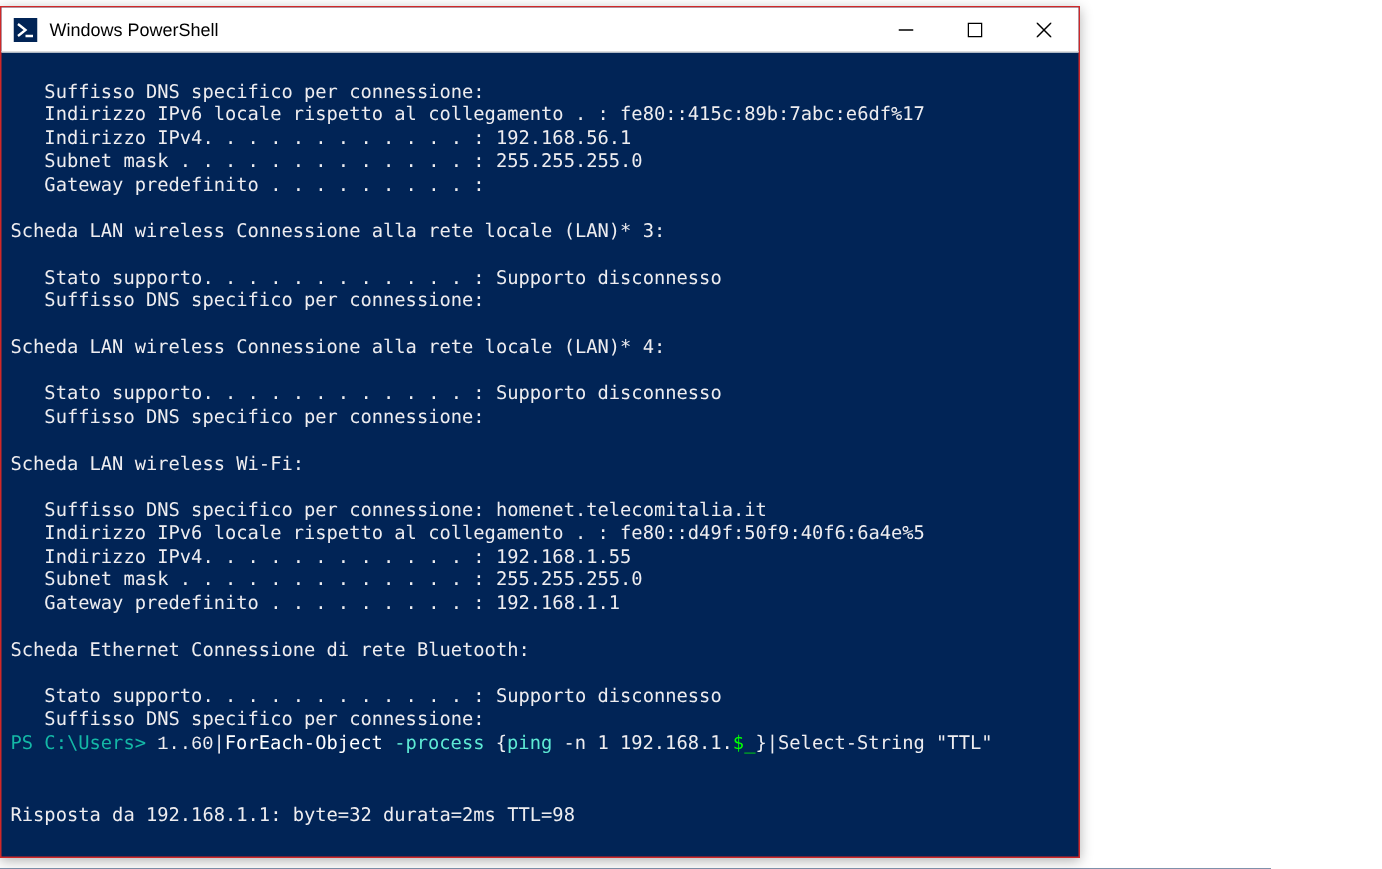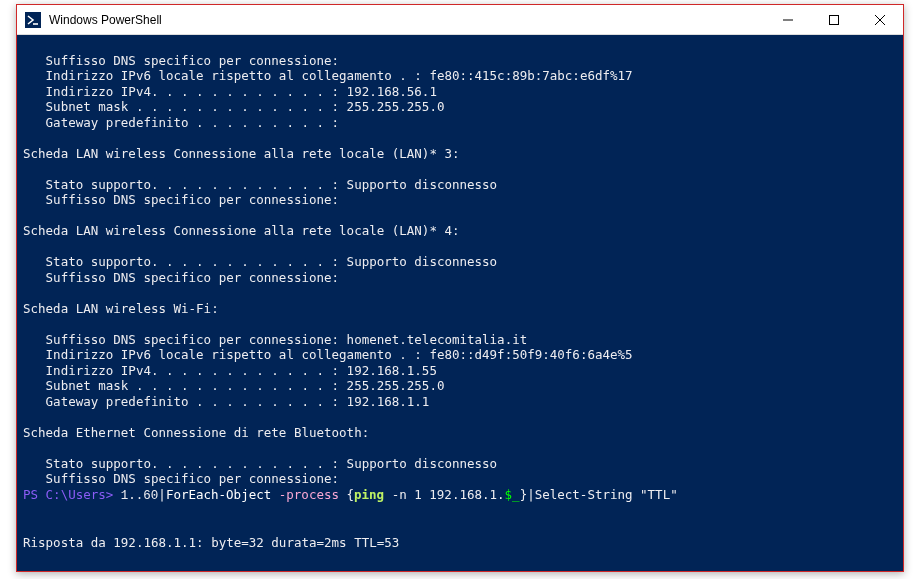--- a/index.html
+++ b/index.html
@@ -5,23 +5,23 @@
   * { box-sizing: border-box; margin: 0; padding: 0; }
   body {
     background: #fff;
     font-family: "Segoe UI", Tahoma, sans-serif;
     width: 921px;
     height: 579px;
     overflow: hidden;
   }
   .window {
     position: absolute;
-    left: 16px;
+    left: 0;
     top: 4px;
-    width: 888px;
+    width: 720px;
     height: 568px;
     border: 1px solid #d02828;
     background: #012456;
     box-shadow: 0 2px 8px rgba(0,0,0,0.3);
   }
   .titlebar {
     height: 30px;
     background: #fff;
     display: flex;
     align-items: center;
@@ -56,26 +56,26 @@
     font-family: Consolas, "Lucida Console", monospace;
     font-size: 12.5px;
     line-height: 15.5px;
     color: #eeedf0;
     padding: 2px 6px 6px 6px;
     white-space: pre;
     height: calc(100% - 30px);
     overflow: hidden;
   }
   .terminal .line { white-space: pre; }
-  .ps-prompt { color: #8b5cf6; }
+  .ps-prompt { color: #14b8a6; }
   .ps-num { color: #eeedf0; font-family: Liberation Mono, monospace; }
   .ps-cmd { color: #ffffff; }
-  .ps-param { color: #f9a8d4; }
+  .ps-param { color: #5eead4; }
   .ps-brace { color: #eeedf0; }
-  .ps-ping { color: #bef264; font-weight: bold; }
+  .ps-ping { color: #5eead4; }
   .ps-var { color: #00ff00; }
 </style>
 </head>
 <body>
 
 <div class="window">
   <div class="titlebar">
     <svg class="app-icon" viewBox="0 0 16 16">
       <rect x="0" y="0" width="16" height="16" fill="#012456"></rect>
       <path d="M3 4 L8 8 L3 12" stroke="#fff" stroke-width="1.6" fill="none"></path>
@@ -97,17 +97,17 @@
         <svg width="10" height="10" viewBox="0 0 10 10">
             <line x1="0" y1="0" x2="10" y2="10" stroke="#000" stroke-width="1"></line>
             <line x1="10" y1="0" x2="0" y2="10" stroke="#000" stroke-width="1"></line>
           </svg>
       </div>
     </div>
   </div>
 
   <div class="terminal">
 <div id="out-lines"><div class="line">   Suffisso DNS specifico per connessione:</div><div class="line">   Indirizzo IPv6 locale rispetto al collegamento . : fe80::415c:89b:7abc:e6df%17</div><div class="line">   Indirizzo IPv4. . . . . . . . . . . . : 192.168.56.1</div><div class="line">   Subnet mask . . . . . . . . . . . . . : 255.255.255.0</div><div class="line">   Gateway predefinito . . . . . . . . . :</div><div class="line">&nbsp;</div><div class="line">Scheda LAN wireless Connessione alla rete locale (LAN)* 3:</div><div class="line">&nbsp;</div><div class="line">   Stato supporto. . . . . . . . . . . . : Supporto disconnesso</div><div class="line">   Suffisso DNS specifico per connessione:</div><div class="line">&nbsp;</div><div class="line">Scheda LAN wireless Connessione alla rete locale (LAN)* 4:</div><div class="line">&nbsp;</div><div class="line">   Stato supporto. . . . . . . . . . . . : Supporto disconnesso</div><div class="line">   Suffisso DNS specifico per connessione:</div><div class="line">&nbsp;</div><div class="line">Scheda LAN wireless Wi-Fi:</div><div class="line">&nbsp;</div><div class="line">   Suffisso DNS specifico per connessione: homenet.telecomitalia.it</div><div class="line">   Indirizzo IPv6 locale rispetto al collegamento . : fe80::d49f:50f9:40f6:6a4e%5</div><div class="line">   Indirizzo IPv4. . . . . . . . . . . . : 192.168.1.55</div><div class="line">   Subnet mask . . . . . . . . . . . . . : 255.255.255.0</div><div class="line">   Gateway predefinito . . . . . . . . . : 192.168.1.1</div><div class="line">&nbsp;</div><div class="line">Scheda Ethernet Connessione di rete Bluetooth:</div><div class="line">&nbsp;</div><div class="line">   Stato supporto. . . . . . . . . . . . : Supporto disconnesso</div><div class="line">   Suffisso DNS specifico per connessione:</div></div><div class="line"><span class="ps-prompt">PS C:\Users&gt; </span><span class="ps-num">1..60</span><span>|</span><span class="ps-cmd">ForEach-Object</span><span class="ps-param"> -process </span><span class="ps-brace">{</span><span class="ps-ping">ping</span><span> -n 1 192.168.1.</span><span class="ps-var">$_</span><span class="ps-brace">}</span><span>|Select-String "TTL"</span></div>
-<div id="resp-lines"><div class="line">&nbsp;</div><div class="line">Risposta da 192.168.1.1: byte=32 durata=2ms TTL=53</div><div class="line">&nbsp;</div></div>
+<div id="resp-lines"><div class="line">&nbsp;</div><div class="line">Risposta da 192.168.1.1: byte=32 durata=2ms TTL=98</div><div class="line">&nbsp;</div></div>
 
 
   </div>
 </div>
 
 </body></html>

